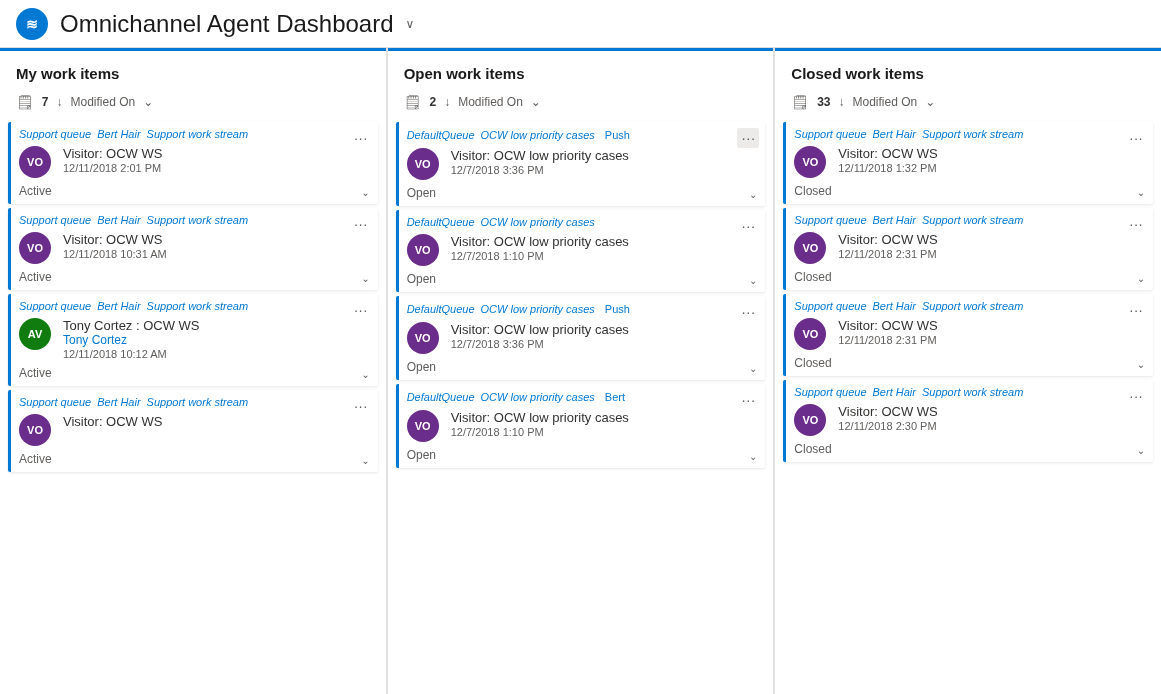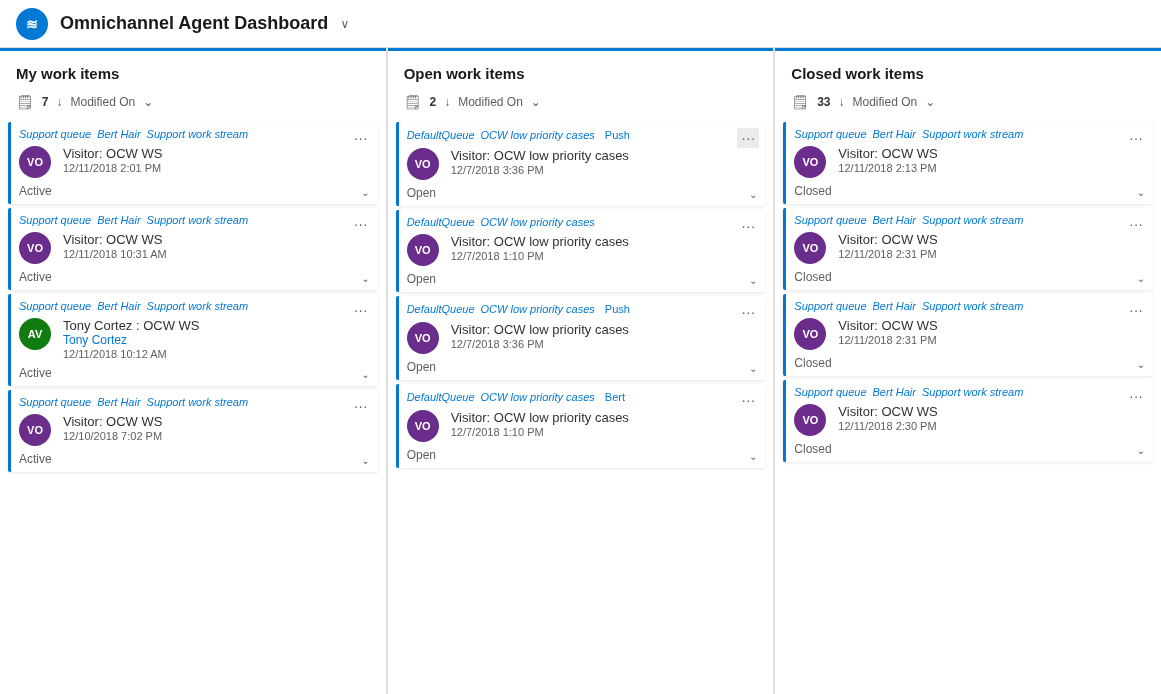--- a/index.html
+++ b/index.html
@@ -9,21 +9,21 @@
       display: flex; align-items: center; gap: 12px;
       background: #fff; padding: 10px 16px;
       border-bottom: 1px solid #ddd; height: 48px;
     }
     .app-icon {
       width: 32px; height: 32px; border-radius: 50%;
       background: #0078d4; display: flex; align-items: center; justify-content: center;
       color: #fff; font-size: 14px; font-weight: bold; flex-shrink: 0;
     }
     .app-title {
-      font-size: 18px; font-weight: 700; color: #1a1a1a;
+      font-size: 24px; font-weight: 400; color: #1a1a1a;
     }
     .app-chevron {
       color: #605e5c; font-size: 12px; cursor: pointer;
     }
 
     .dashboard {
       display: flex; gap: 0; padding: 0; height: calc(694px - 48px);
       background: #fff; overflow: hidden;
     }
 
@@ -198,21 +198,20 @@
         <div class="item-tags">
           <span class="tag-link">Support queue</span>
           <span class="tag-link">Bert Hair</span>
           <span class="tag-link">Support work stream</span>
         </div>
         <span class="item-more">···</span>
         <div class="item-body">
           <div class="avatar" style="background: rgb(107, 45, 139);">VO</div>
           <div class="item-info">
             <div class="item-name">Visitor: OCW WS</div>
-            <div class="item-date">12/10/2018 7:02 PM</div>
           </div>
         </div>
         <div class="item-status">
           <span>Active</span>
           <span class="status-chevron">⌄</span>
         </div>
       </div>
     </div>
     <div class="column">
       <div class="column-header">
@@ -316,21 +315,21 @@
         <div class="item-tags">
           <span class="tag-link">Support queue</span>
           <span class="tag-link">Bert Hair</span>
           <span class="tag-link">Support work stream</span>
         </div>
         <span class="item-more">···</span>
         <div class="item-body">
           <div class="avatar" style="background: rgb(107, 45, 139);">VO</div>
           <div class="item-info">
             <div class="item-name">Visitor: OCW WS</div>
-            <div class="item-date">12/11/2018 2:13 PM</div>
+            <div class="item-date">12/11/2018 1:32 PM</div>
           </div>
         </div>
         <div class="item-status">
           <span>Closed</span>
           <span class="status-chevron">⌄</span>
         </div>
       </div>
       <div class="work-item" style="position: relative;">
         <div class="item-tags">
           <span class="tag-link">Support queue</span>

